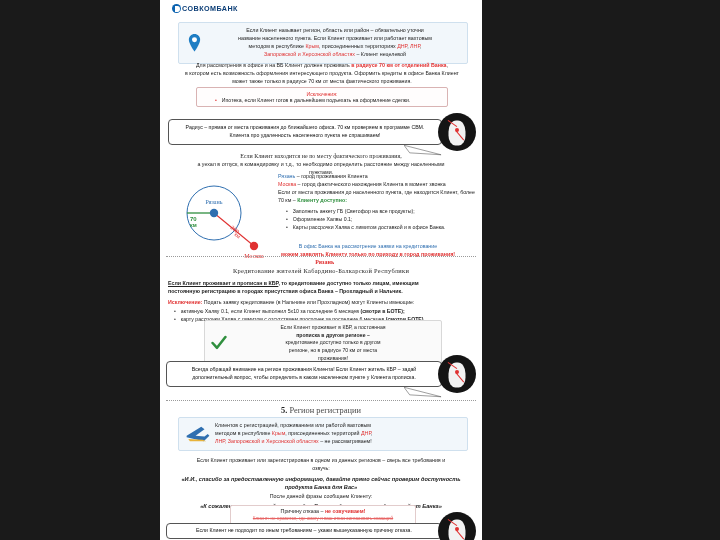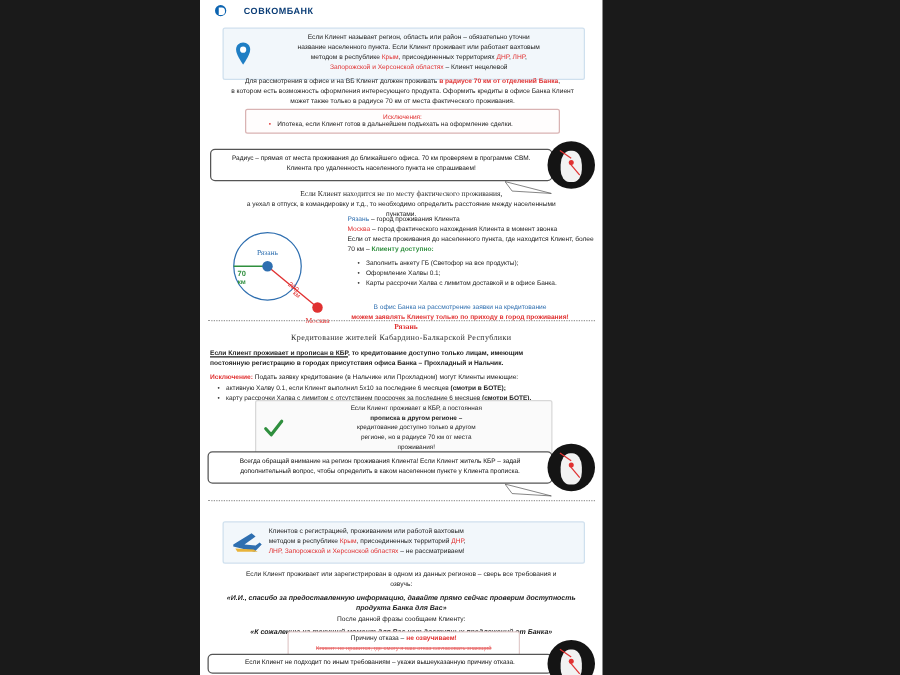--- a/index.html
+++ b/index.html
@@ -13,21 +13,21 @@
   .gutter{position:absolute;top:0;bottom:0;background:#1a1a1a;z-index:50;}
   .gutter.left{left:0;width:160px;}
   .gutter.right{right:0;width:238px;}
 
   .slide{
     position:absolute;left:160px;top:0;width:322px;height:540px;
     background:#ffffff;overflow:hidden;
   }
 
   
-  .logo{position:absolute;left:12px;top:4px;display:flex;align-items:center;gap:14px;text-align:center;}
+  .logo{position:absolute;left:12px;top:4px;display:flex;align-items:center;gap:1px;text-align:center;}
   .logo-mark{width:9px;height:9px;border-radius:50%;background:#0b63b0;position:relative;}
   .logo-mark:after{content:"";position:absolute;left:3px;top:1.5px;width:5px;height:6px;background:#fff;border-radius:0 50% 50% 0;}
   .logo-text{font-size:7.2px;font-weight:bold;letter-spacing:.45px;color:#0b3d76;}
 
   
   .sec-title{text-align:center;font-family:"Liberation Serif",serif;font-size:8.4px;color:#333;}
   .sec-title b{color:#1b1b1b;}
   .sec-title .t{color:#4a4a4a;}
 
   .para{font-size:5.3px;color:#222;line-height:1.5;text-align:center;}
@@ -261,20 +261,24 @@
     <div class="avatar">
       <div class="face"></div>
       <div class="l1"></div>
       <div class="dot"></div>
       <div class="l2"></div>
     </div>
   </div>
 
   <div class="dotted" style="position:absolute;left:6px;right:6px;top:400px;"></div>
 
+  <div class="sec-title" style="position:absolute;left:0;right:0;top:406px;">
+    <b>5.</b>
+    <span class="t">Регион регистрации</span>
+  </div>
 
   <div class="callout" style="position:absolute;left:18px;right:14px;top:417px;padding-left:36px;">
     <svg class="plane" style="position:absolute;left:6px;top:50%;transform:translateY(-50%);" viewBox="0 0 32 24">
       <path d="M2 14 L20 3 L24 6 L13 14 L24 15 L28 12 L30 14 L23 21 L2 16 Z" fill="#2f6fb0"></path>
       <path d="M4 18 L22 19 L26 21 L6 21 Z" fill="#e8b33a"></path>
     </svg>
     <div class="para" style="text-align:left;">Клиентов с регистрацией, проживанием или работой вахтовым</div>
     <div class="para" style="text-align:left;">
       <span>методом в республике </span><span class="red">Крым</span><span>, присоединенных территорий </span><span class="red">ДНР</span><span>,</span>
     </div>

